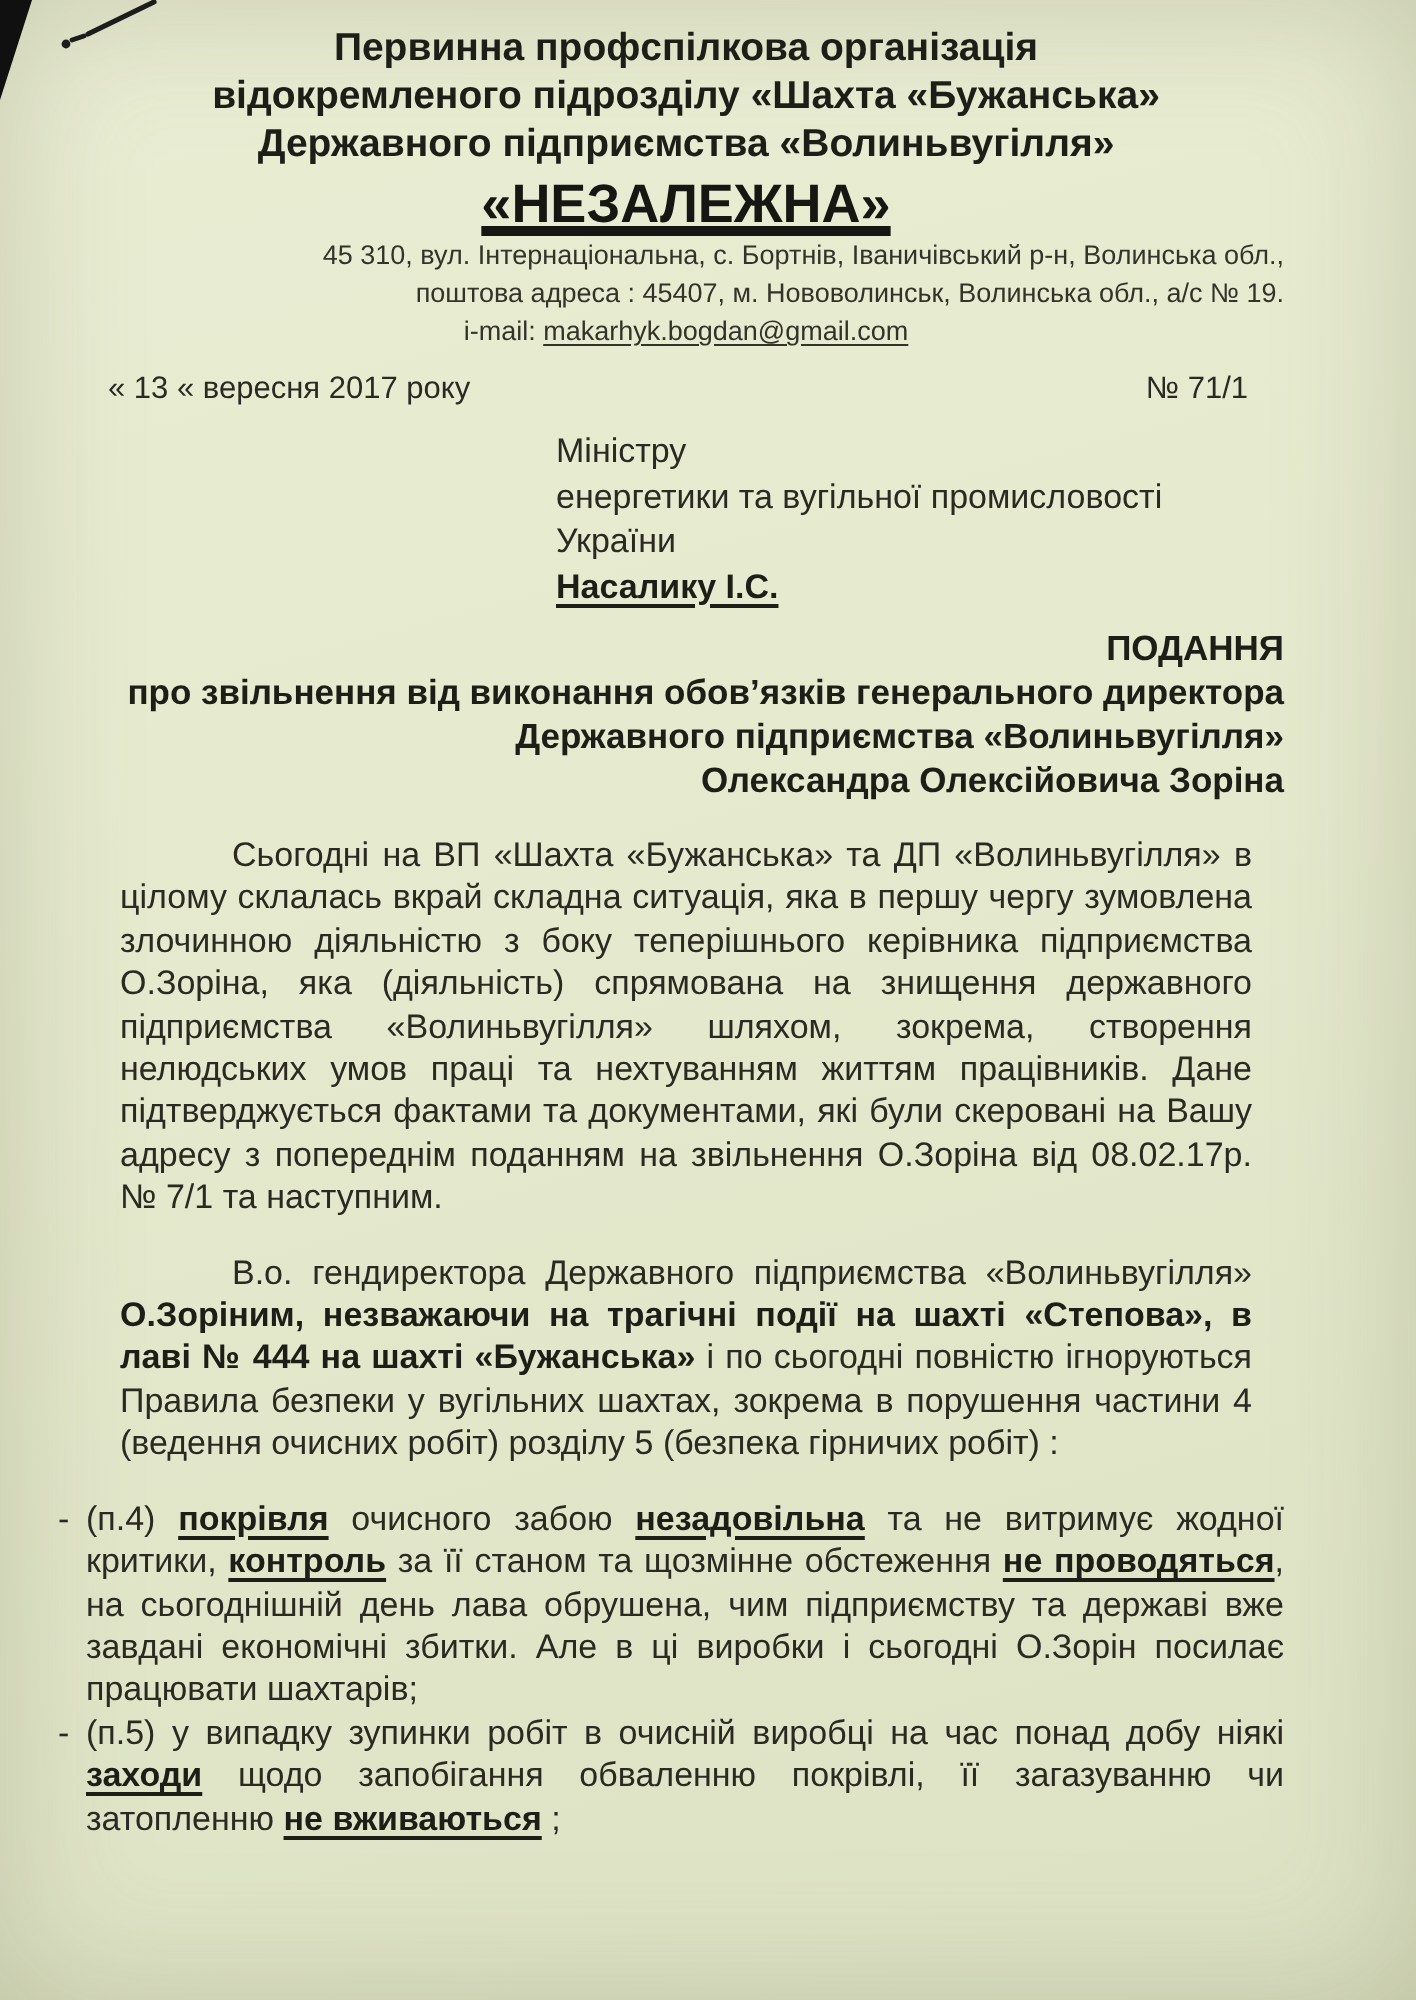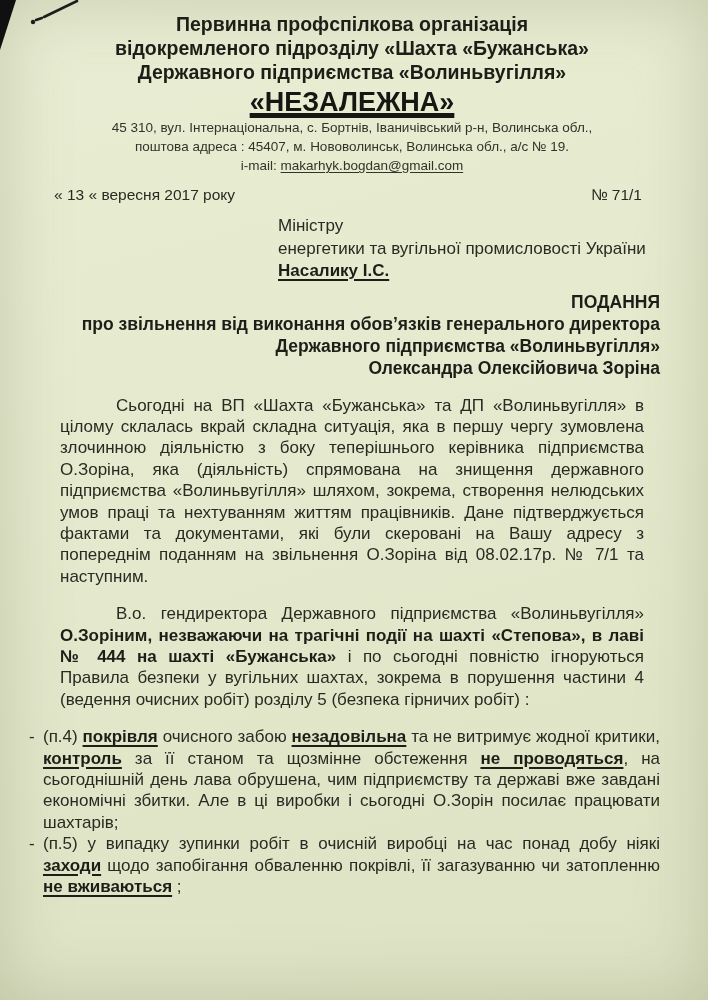--- a/index.html
+++ b/index.html
@@ -6,33 +6,33 @@
   .page{
     position:relative;
     width:708px;height:1000px;
     margin:0 auto;
     background:linear-gradient(165deg,#e9edd3 0%,#e5e9cd 45%,#dde2c4 100%);
     box-shadow:inset 0 0 70px rgba(110,115,80,.28);
     overflow:hidden;
     font-family:"Liberation Sans",sans-serif;
     color:#2a2a22;
   }
-  .content{padding:12px 48px 0 44px;}
+  .content{padding:12px 66px 0 44px;}
   
   .corner-artifact{
     position:absolute;top:0;left:0;width:16px;height:50px;
     background:#101010;
     clip-path:polygon(0 0,100% 0,0 100%);
   }
   .pen-mark{position:absolute;top:0;left:28px;}
   
   .org-line{font-size:19.5px;font-weight:700;line-height:24px;text-align:center;color:#1e1e18;}
   .union-name{font-size:27px;font-weight:700;line-height:31px;margin-top:3px;text-align:center;color:#161612;text-decoration:underline;}
   .union-name span{text-decoration:underline;text-decoration-thickness:2.5px;text-underline-offset:4px;}
-  .addr{font-size:13.5px;line-height:19px;text-align:center;color:#33332a;}
+  .addr{font-size:13.5px;line-height:19px;text-align:right;color:#33332a;}
   .email-line{font-size:13.5px;line-height:19px;text-align:center;color:#33332a;}
   .email-line .email{text-decoration:underline;text-underline-offset:2px;}
   
   .date-row{display:flex;justify-content:space-between;margin-top:10px;padding:0 18px 0 10px;font-size:15.5px;line-height:20px;}
   
   .recipient-block{margin-top:10px;margin-left:234px;font-size:17px;line-height:22.5px;}
   .copy-row{display:flex;margin-top:12px;font-size:17px;line-height:22.5px;}
   .copy-label{margin-left:146px;white-space:nowrap;}
   .copy-block{margin-left:37px;}
   .name-line{font-weight:700;text-decoration:underline;text-decoration-thickness:2px;text-underline-offset:3px;color:#1e1e18;}

